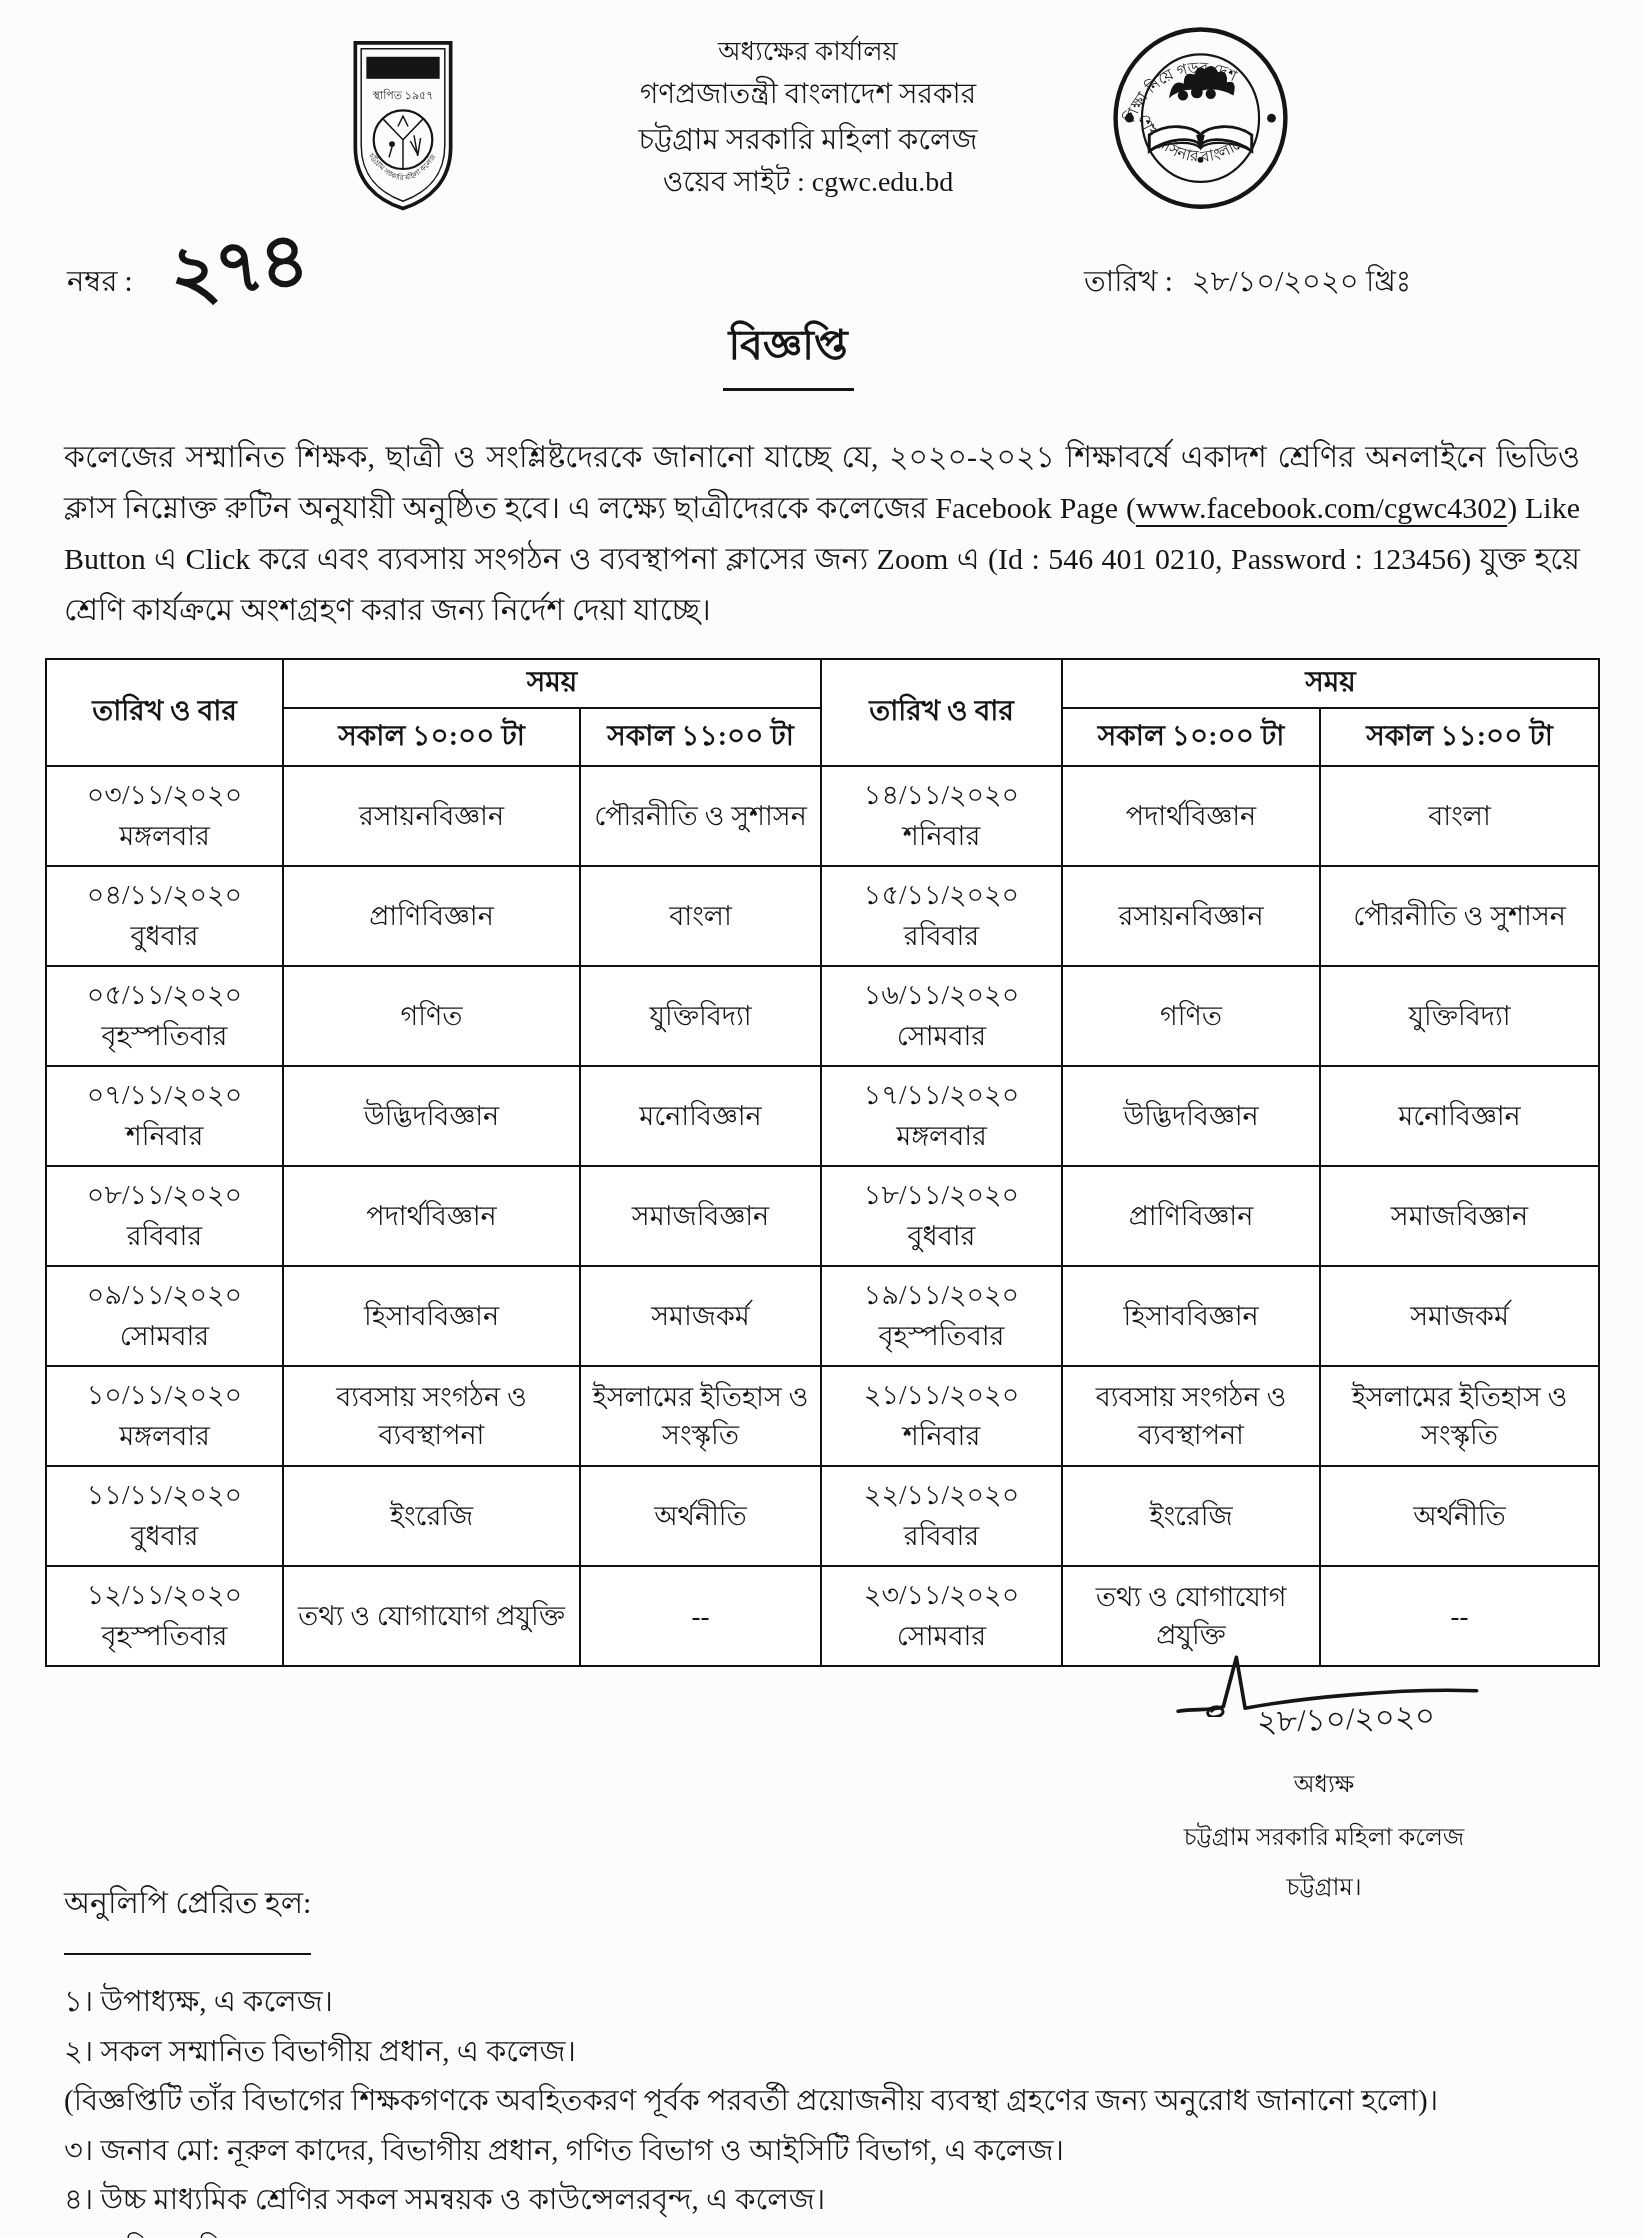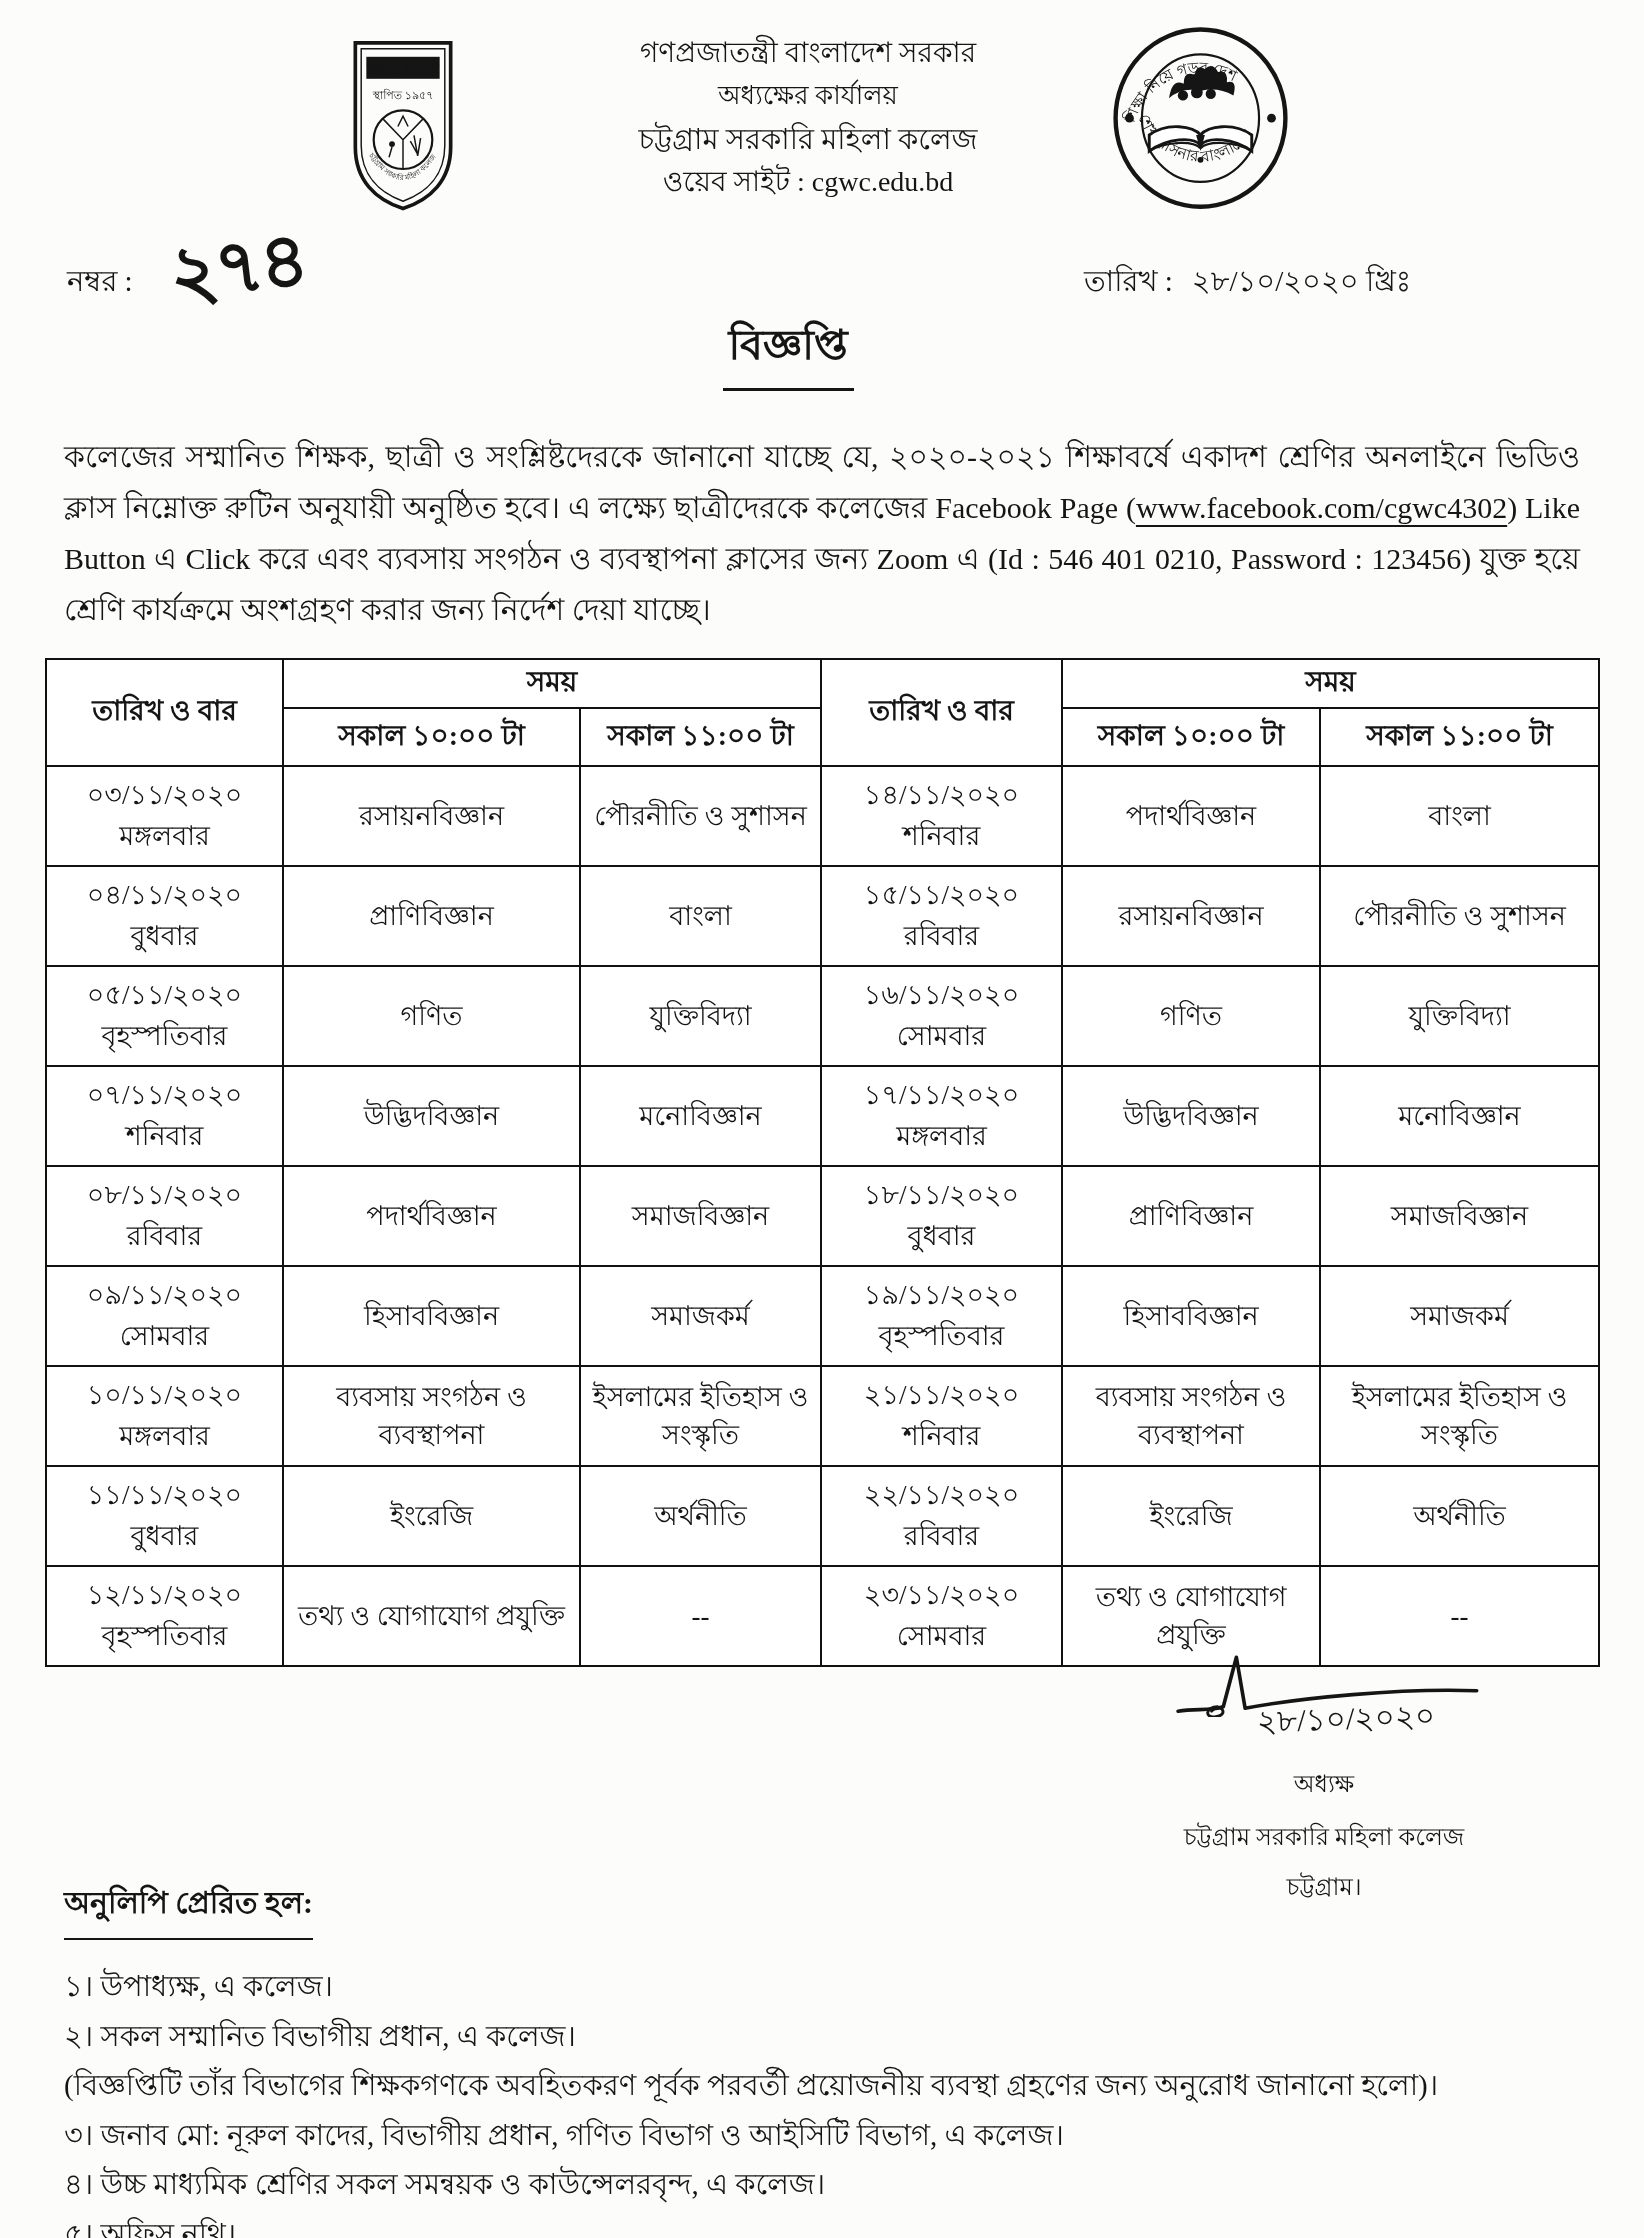--- a/index.html
+++ b/index.html
@@ -52,22 +52,22 @@
   .sig{position:absolute;left:1068px;top:1650px;width:512px;text-align:center;}
   .sig-svg{display:block;margin:0 auto;}
   .sig-date{font-size:31px;margin-top:-22px;padding-left:44px;display:block;transform:rotate(-2deg);}
   .sig-line{display:block;font-size:24px;}
   .sig-role{margin-top:17.6px;}
   .sig-college{margin-top:13px;}
   .sig-city{margin-top:10.2px;}
   
   .copies{position:absolute;left:64px;top:1879px;width:1536px;}
   .copies-heading{
-    display:inline-block;font-size:30px;font-weight:bold;
-    border-bottom:2.9px solid #151515;padding-bottom:8px;
+    display:inline-block;font-size:30px;font-weight:normal;
+    border-bottom:2.9px solid #151515;padding-bottom:23px;
   }
   .copy-item{font-size:29px;line-height:35px;margin-top:14.6px;white-space:nowrap;}
   .copy-item.first{margin-top:29px;}
   svg text{fill:#151515;}
 </style>
 </head>
 <body>
 
 <div class="page">
 
@@ -83,22 +83,22 @@
       <path d="M68 122 L75 108 L82 122" stroke="#151515" stroke-width="2" fill="none"></path>
       <circle cx="60" cy="146" r="4" fill="#151515"></circle>
       <path d="M60 150 L56 164" stroke="#151515" stroke-width="2"></path>
       <path d="M90 134 L95 162 M85 142 L95 160 M99 138 L95 162" stroke="#151515" stroke-width="2" fill="none"></path>
       <path id="lsArc" d="M26 158 Q75 232 124 158" fill="none"></path>
       <text font-size="10"><textPath href="#lsArc" startOffset="4">চট্টগ্রাম সরকারি মহিলা কলেজ</textPath></text>
     </svg>
   </div>
 
   <div class="header-center">
+    <span class="hc-line hc2">অধ্যক্ষের কার্যালয়</span>
     <span class="hc-line hc1">গণপ্রজাতন্ত্রী বাংলাদেশ সরকার</span>
-    <span class="hc-line hc2">অধ্যক্ষের কার্যালয়</span>
     <span class="hc-line hc3">চট্টগ্রাম সরকারি মহিলা কলেজ</span>
     <span class="hc-line hc4">ওয়েব সাইট : cgwc.edu.bd</span>
   </div>
 
   <div class="seal-right">
     <svg width="183" height="187" viewBox="0 0 250 255">
       <ellipse cx="125" cy="127" rx="116" ry="121" fill="none" stroke="#151515" stroke-width="6"></ellipse>
       <ellipse cx="125" cy="127" rx="80" ry="87" fill="none" stroke="#151515" stroke-width="3"></ellipse>
       <circle cx="28" cy="127" r="6" fill="#151515"></circle>
       <circle cx="222" cy="127" r="6" fill="#151515"></circle>

